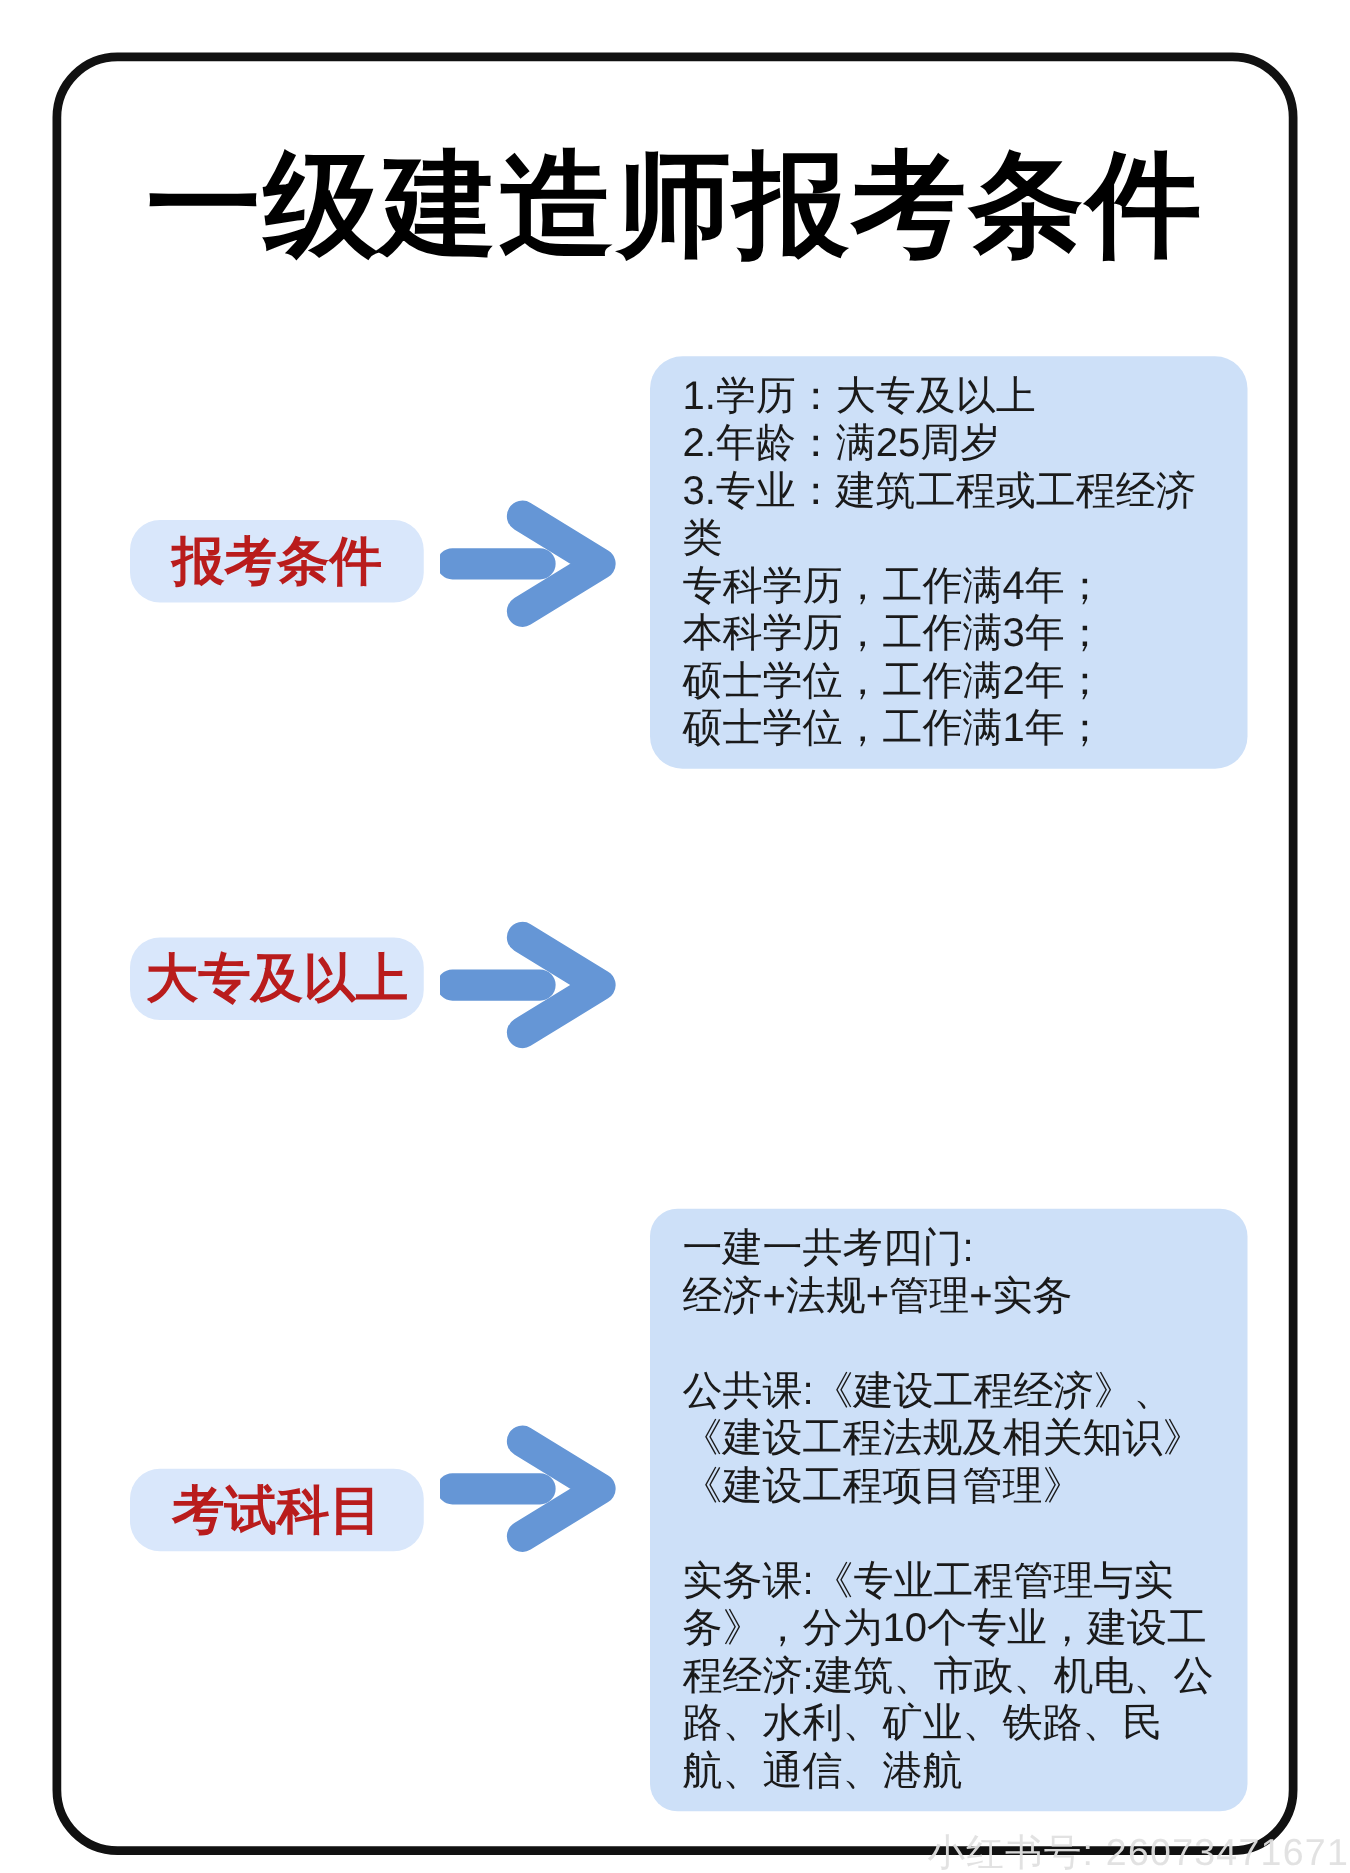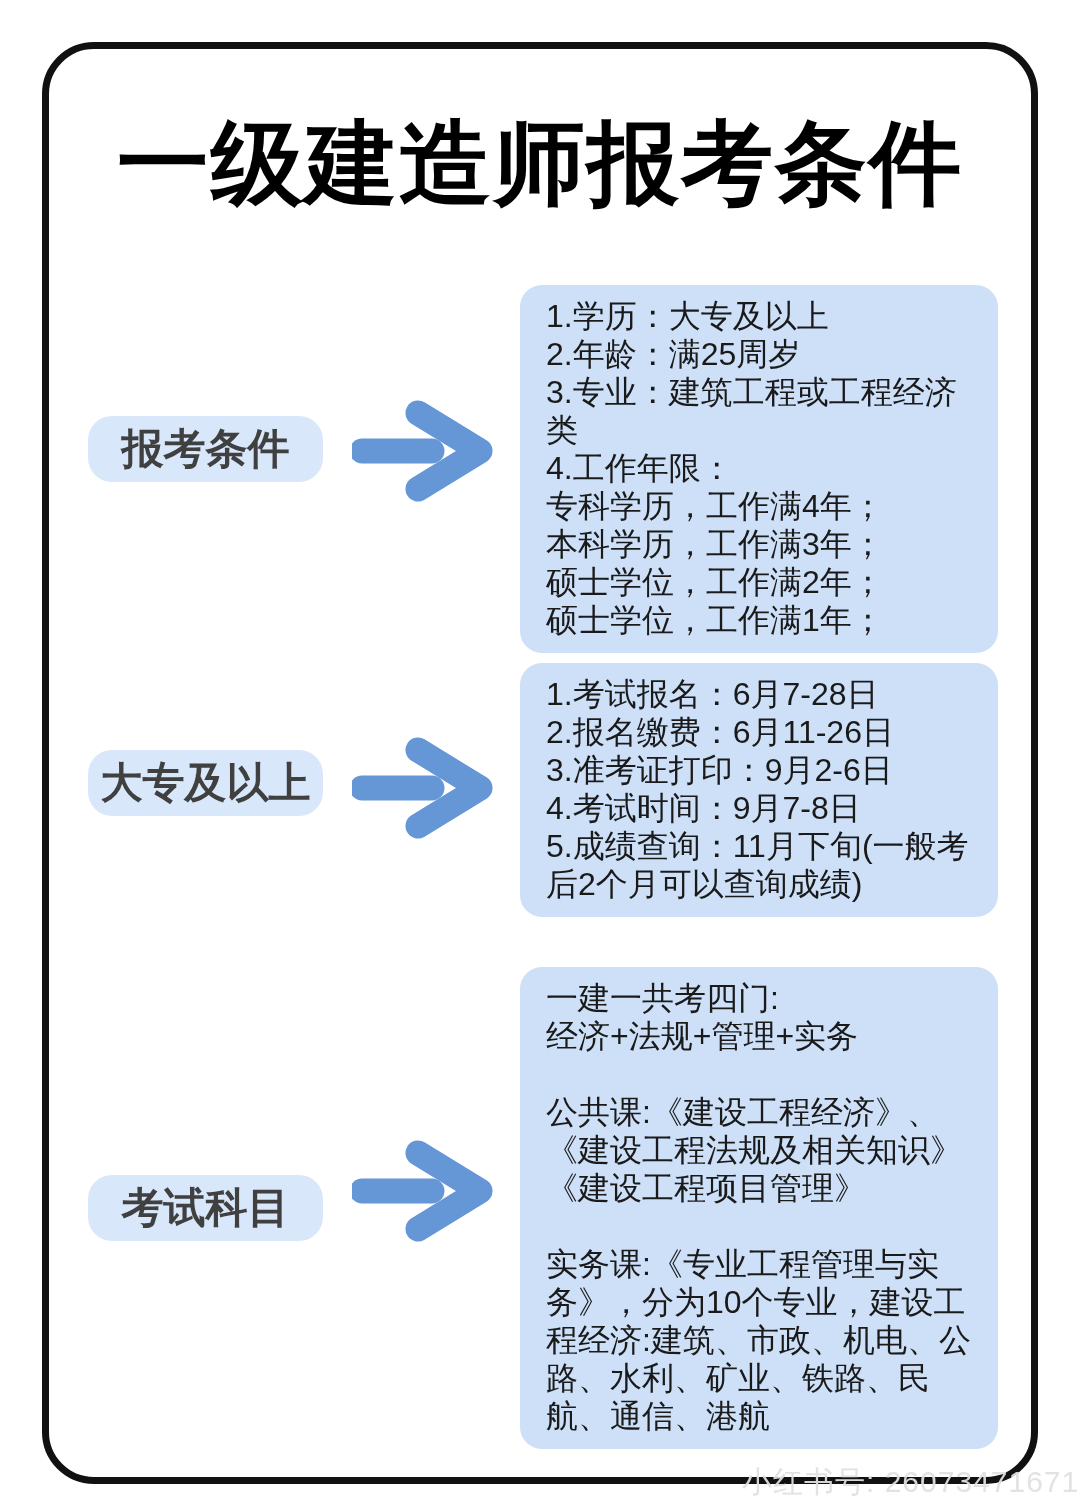--- a/index.html
+++ b/index.html
@@ -30,26 +30,26 @@
     position:absolute;
     left:0;top:102px;width:100%;
     text-align:center;
     font-size:92px;
     font-weight:900;
     letter-spacing:2px;
     color:#000;
   }
   .label-box{
     position:absolute;
-    left:88px;width:235px;height:66px;
+    left:104px;width:235px;height:66px;
     background:var(--label-box);
     border-radius:24px;
     display:flex;align-items:center;justify-content:center;
     font-size:42px;font-weight:800;
-    color:#404040;
+    color:#b91c1c;
   }
   .arrow{
     position:absolute;
     left:352px;width:142px;height:102px;
     color:var(--arrow);
   }
   .arrow svg{width:100%;height:100%;display:block;}
   .content-box{
     position:absolute;
     left:520px;width:478px;
@@ -64,21 +64,21 @@
   }
   .content-box .line{min-height:38px;}
   .content-box .line.blank{height:38px;}
   
   .label-1{top:416px;}
   .label-2{top:750px;}
   .label-3{top:1153px;margin-top:22px;}
   .arrow-1{top:400px;}
   .arrow-2{top:737px;}
   .arrow-3{top:1140px;}
-  .box-1{top:285px;min-height:328px;}
+  .box-1{top:285px;min-height:328px;border-radius:26px;}
   .box-2{top:663px;min-height:245px;}
   .box-3{top:967px;min-height:443px;}
   .watermark{
     position:absolute;
     left:742px;top:1462px;
     font-size:30px;
     color:rgba(224,224,224,0.95);
     white-space:nowrap;
     z-index:5;
     letter-spacing:1px;
@@ -98,43 +98,35 @@
   <div class="arrow arrow-1">
     <svg viewBox="0 0 142 102" aria-hidden="true">
       <path d="M10 51 H80" stroke="currentColor" stroke-width="25" stroke-linecap="round" fill="none"></path>
       <path d="M66 13 L128 51 L66 89" stroke="currentColor" stroke-width="25" stroke-linecap="round" stroke-linejoin="round" fill="none"></path>
     </svg>
   </div>
   <div class="content-box box-1">
       <div class="line">1.学历：大专及以上</div>
       <div class="line">2.年龄：满25周岁</div>
       <div class="line">3.专业：建筑工程或工程经济类</div>
-      <div class="line">4.工作年限：</div>
       <div class="line">专科学历，工作满4年；</div>
       <div class="line">本科学历，工作满3年；</div>
       <div class="line">硕士学位，工作满2年；</div>
       <div class="line">硕士学位，工作满1年；</div>
     </div>
 
   <div class="label-box label-2">
     <span>大专及以上</span>
   </div>
   <div class="arrow arrow-2">
     <svg viewBox="0 0 142 102" aria-hidden="true">
       <path d="M10 51 H80" stroke="currentColor" stroke-width="25" stroke-linecap="round" fill="none"></path>
       <path d="M66 13 L128 51 L66 89" stroke="currentColor" stroke-width="25" stroke-linecap="round" stroke-linejoin="round" fill="none"></path>
     </svg>
   </div>
-  <div class="content-box box-2">
-      <div class="line">1.考试报名：6月7-28日</div>
-      <div class="line">2.报名缴费：6月11-26日</div>
-      <div class="line">3.准考证打印：9月2-6日</div>
-      <div class="line">4.考试时间：9月7-8日</div>
-      <div class="line">5.成绩查询：11月下旬(一般考后2个月可以查询成绩)</div>
-    </div>
 
   <div class="label-box label-3">
     <span>考试科目</span>
   </div>
   <div class="arrow arrow-3">
     <svg viewBox="0 0 142 102" aria-hidden="true">
       <path d="M10 51 H80" stroke="currentColor" stroke-width="25" stroke-linecap="round" fill="none"></path>
       <path d="M66 13 L128 51 L66 89" stroke="currentColor" stroke-width="25" stroke-linecap="round" stroke-linejoin="round" fill="none"></path>
     </svg>
   </div>

